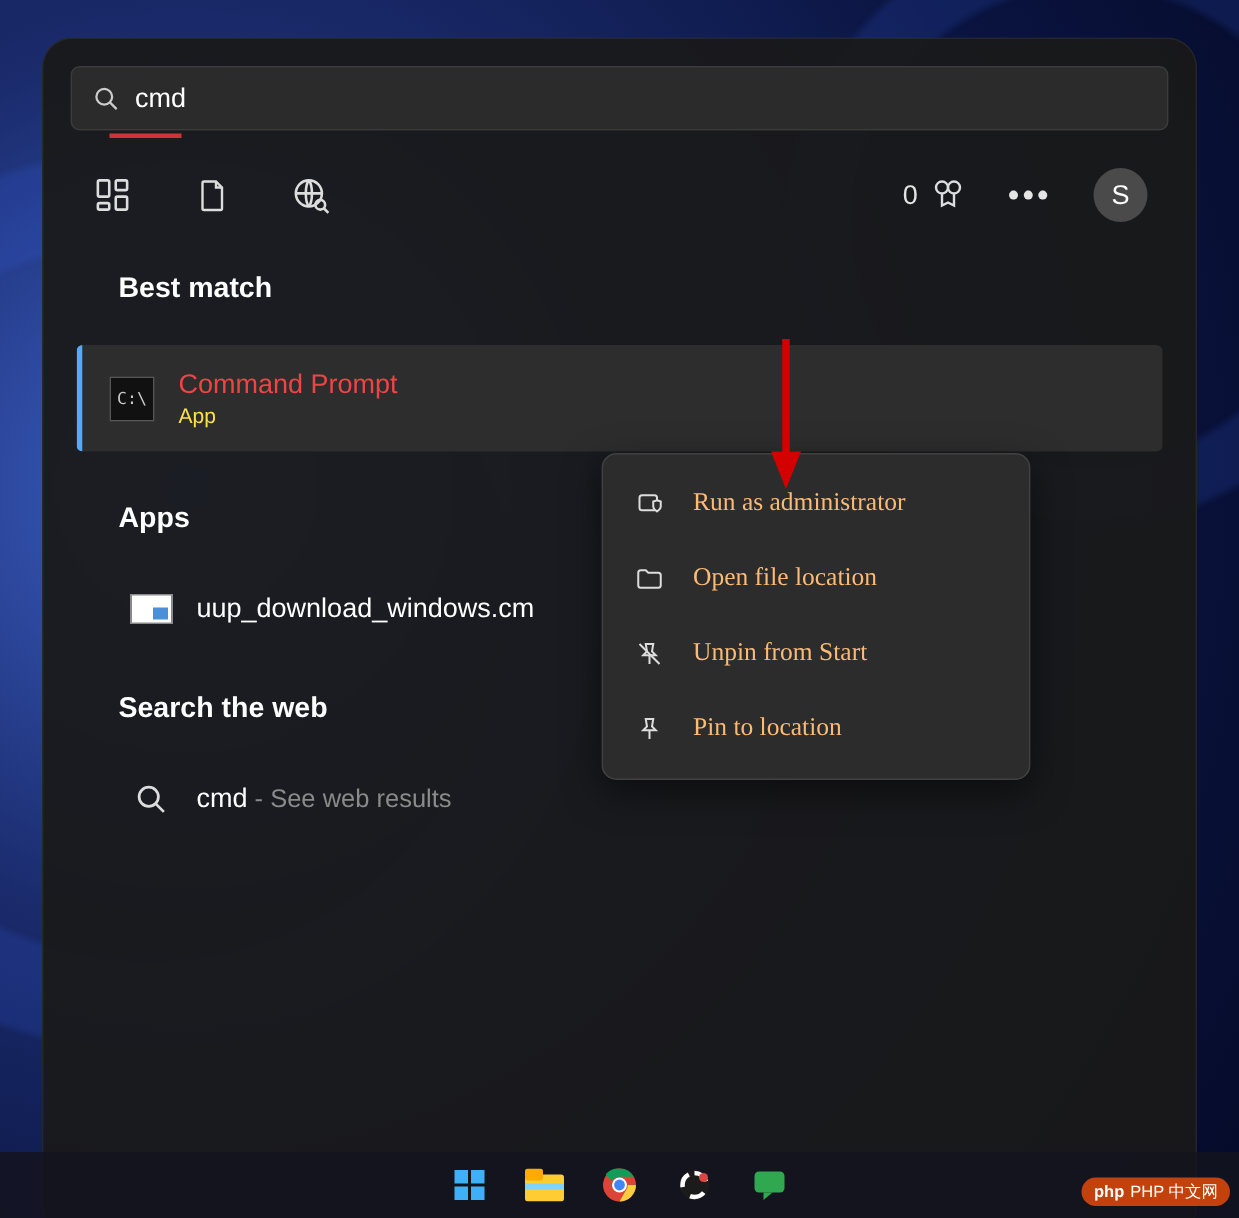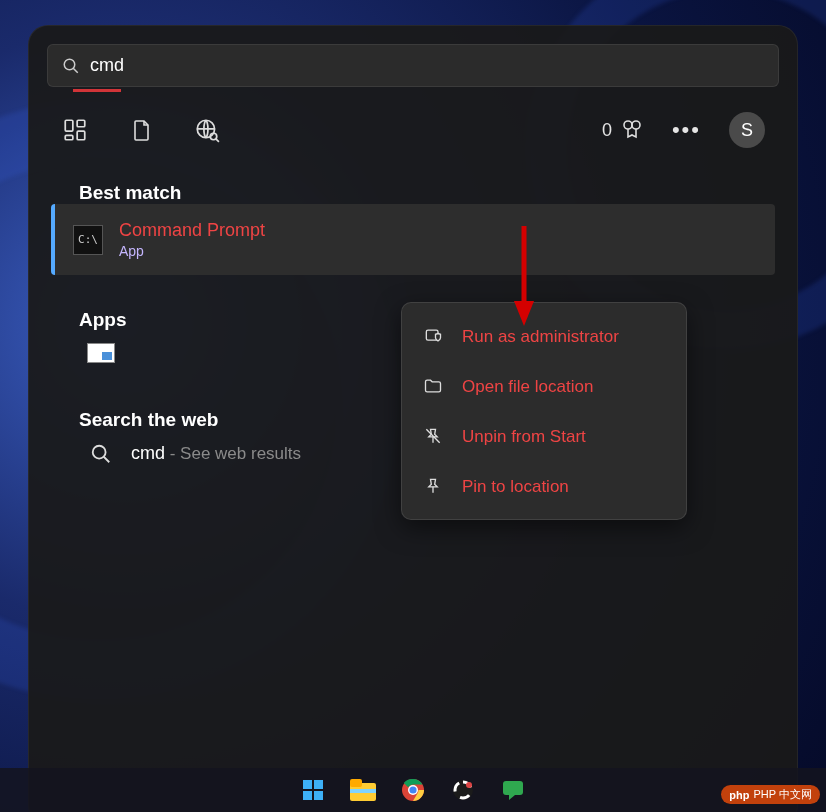--- a/index.html
+++ b/index.html
@@ -55,38 +55,38 @@
   .rewards { display: flex; align-items: center; gap: 8px; font-size: 18px; color:#e5e5e5; }
   .more-dots { margin: 0 28px; font-size: 22px; letter-spacing: 2px; color:#e5e5e5; }
   .avatar {
     width: 36px; height: 36px; border-radius: 50%;
     background: #4a4a4a; display: flex; align-items: center; justify-content: center;
     font-size: 18px; color: #fff;
   }
 
   .section-title {
     font-size: 19px; font-weight: 600;
-    padding: 34px 0 0 50px; color: #fff;
+    padding: 34px 0 26px 50px; color: #fff;
   }
 
   .result-card {
     margin: 0 22px; background: #2d2d2d;
     border-left: 4px solid #55aaff;
     border-radius: 4px;
     display: flex; align-items: center;
     padding: 16px 18px;
   }
   .app-icon {
     width: 30px; height: 30px; background: #111;
     border: 1px solid #555; display:flex; align-items:center; justify-content:center;
     font-size: 11px; color:#ccc; font-family: monospace;
   }
   .result-text { margin-left: 16px; }
   .result-title { font-size: 18px; color:#ef4444; }
-  .result-sub { font-size: 14px; color:#c4b5fd; margin-top:2px; }
+  .result-sub { font-size: 14px; color:#fde047; margin-top:2px; }
 
   .list-item {
     display: flex; align-items: center;
     padding: 12px 0 12px 58px;
     font-size: 18px; color:#fff;
   }
   .list-item .licon {
     width: 28px; height: 20px; margin-right: 16px;
     display:flex; align-items:center; justify-content:center;
   }
@@ -103,23 +103,23 @@
   .context-menu {
     position: absolute; left: 372px; top: 276px;
     width: 286px;
     background: #2c2c2c;
     border: 1px solid rgba(255,255,255,0.1);
     border-radius: 10px;
     box-shadow: 0 8px 24px rgba(0,0,0,0.5);
     padding: 8px 0;
   }
   .menu-item {
-    display: flex; align-items: flex-end;
+    display: flex; align-items: flex-start;
     padding: 14px 20px; gap: 18px;
-    font-size: 17px; color:#ef4444;
+    font-size: 17px; color:#fdba74;font-family:Liberation Serif, serif;
   }
   .micon { width:22px; height:22px; display:flex; align-items:center; justify-content:center; }
 
   
   .red-arrow {
     position: absolute; left: 485px; top: 200px;
     width: 20px; height: 100px; pointer-events:none;
   }
 
   
@@ -210,20 +210,21 @@
       <div class="result-sub">App</div>
     </div>
   </div>
 
   <div class="section-title">Apps</div>
 
   <div class="list-item">
     <span class="licon">
       <span class="uup-icon"></span>
     </span>
+    <span>uup_download_windows.cm</span>
   </div>
 
   <div class="section-title">Search the web</div>
 
   <div class="list-item web-item">
     <span class="licon">
       <svg width="22" height="22" viewBox="0 0 24 24" fill="none" stroke="#ddd" stroke-width="2">
         <circle cx="10" cy="10" r="7"></circle>
           <line x1="21" y1="21" x2="15" y2="15"></line>
       </svg>

